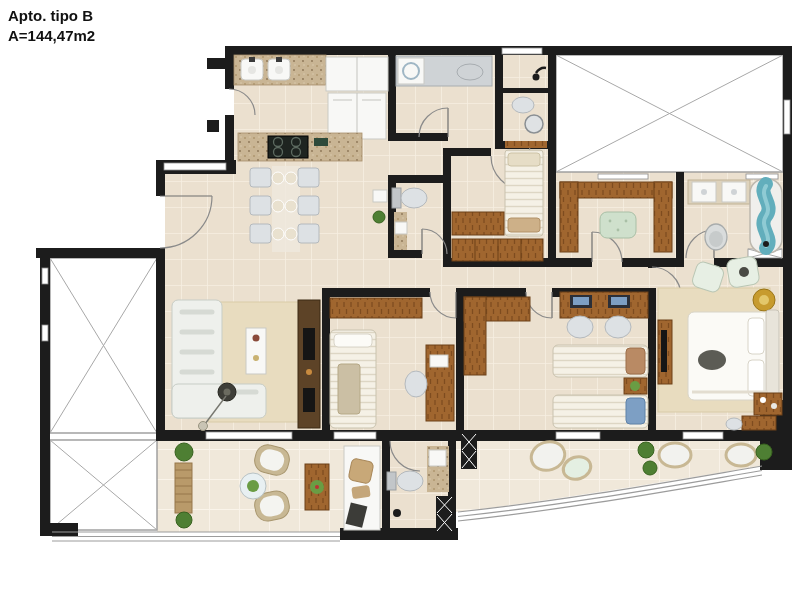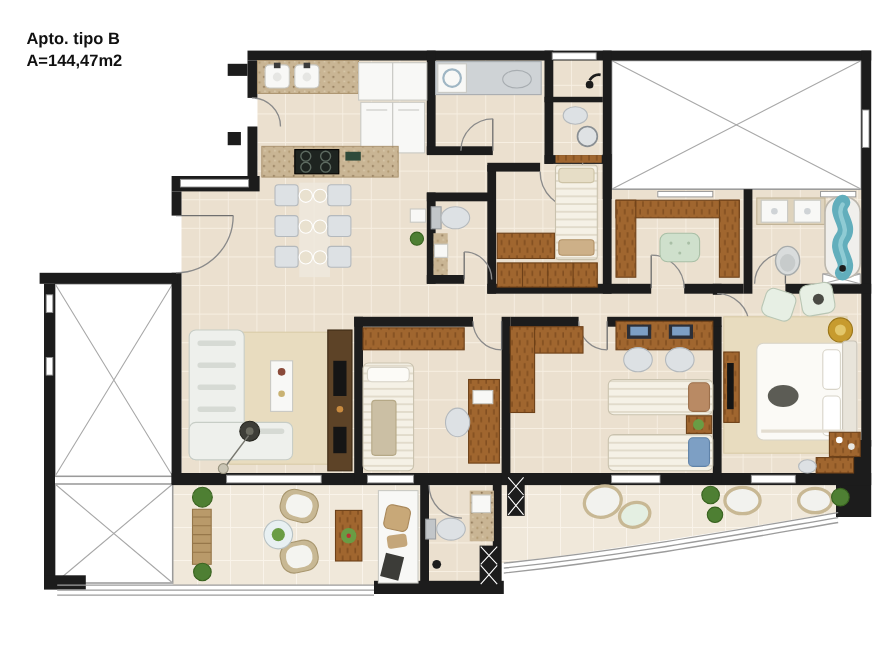--- a/index.html
+++ b/index.html
@@ -1,19 +1,19 @@
 <!DOCTYPE html>
 <html><head>
 <meta charset="utf-8">
 <style>
   html,body{margin:0;padding:0;background:#ffffff;}
   #stage{position:relative;width:800px;height:600px;background:#fff;overflow:hidden;
          font-family:"Liberation Sans", sans-serif;}
-  .title-block{position:absolute;left:24px;top:6px;color:#111;font-weight:bold;
-               font-size:15px;line-height:1.35;margin-top:20px;}
+  .title-block{position:absolute;left:8px;top:6px;color:#111;font-weight:bold;
+               font-size:15px;line-height:1.35;}
   svg{position:absolute;left:0;top:0;}
   .w{fill:#1c1c1c;}
   .stub{fill:#1c1c1c;}
   .void{fill:#ffffff;stroke:#9a9a9a;stroke-width:1.4;}
   .diag{stroke:#a8a8a8;stroke-width:1;fill:none;}
   .win{fill:#ffffff;stroke:#8f8f8f;stroke-width:0.8;}
   .arc{fill:none;stroke:#8a8a8a;stroke-width:1.2;}
   .leaf{stroke:#6f6f6f;stroke-width:1.2;}
   .whitefurn{fill:#f8f8f6;stroke:#c9c9c4;stroke-width:1;}
   .grayfurn{fill:#dde1e4;stroke:#b4b9bd;stroke-width:1;}

